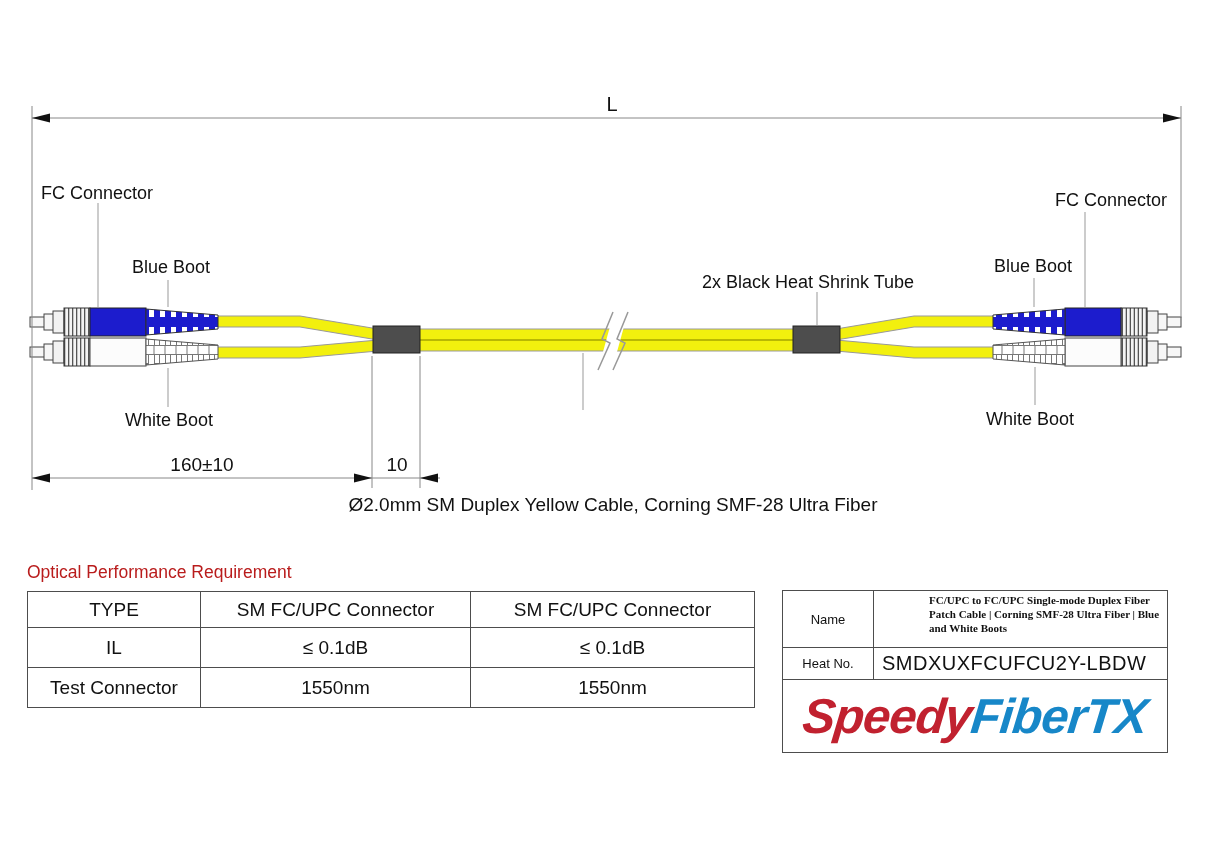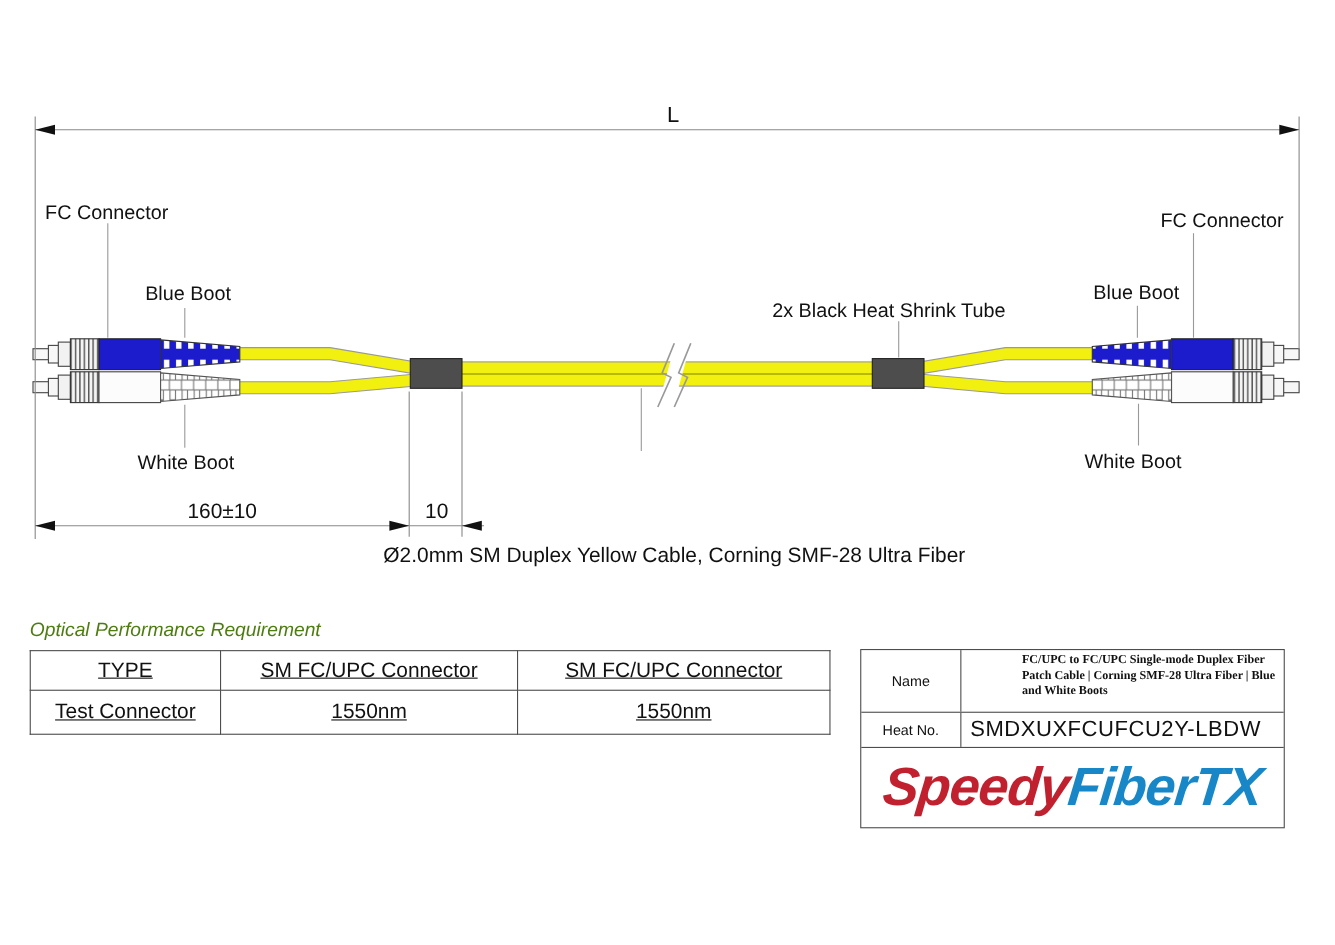--- a/index.html
+++ b/index.html
@@ -8,29 +8,29 @@
     font-family:"Liberation Sans", sans-serif; color:#111;
   }
   #drawing { position:absolute; left:0; top:0; }
   .dia-label { font-size:18px; fill:#111; }
   .dim-label { font-size:19px; fill:#111; }
   .len-label { font-size:20px; fill:#111; }
   .caption   { font-size:19px; fill:#111; }
 
   .perf-title {
     position:absolute; left:27px; top:562px;
-    font-size:17.5px; color:#4d7c0f;font-style:italic;
+    font-size:17.5px; color:#b91c1c;
   }
   table.perf {
     position:absolute; left:27px; top:591px;
     border-collapse:collapse; table-layout:fixed;
   }
   table.perf td, table.perf th {
     border:1.5px solid #4d4d4d; text-align:center; vertical-align:middle;
-    font-size:19px; font-weight:400; padding:0;text-decoration:underline;
+    font-size:19px; font-weight:400; padding:0;
   }
   .c0 { width:172px; } .c1 { width:269px; } .c2 { width:283px; }
   .r-head { height:36px; } .r-body { height:40px; }
 
   .info-box {
     position:absolute; left:782px; top:590px; width:384px;
     border:1.5px solid #4d4d4d; background:#fff;
   }
   .info-row { display:flex; }
   .info-row.name-row { height:56px; border-bottom:1.5px solid #4d4d4d; }
@@ -158,20 +158,25 @@
 <div class="perf-title">Optical Performance Requirement</div>
 
 <table class="perf">
   <tbody>
       <tr class="r-head">
     <th class="c0">TYPE</th>
     <th class="c1">SM FC/UPC Connector</th>
     <th class="c2">SM FC/UPC Connector</th>
   </tr>
   <tr class="r-body">
+    <td>IL</td>
+    <td>≤ 0.1dB</td>
+    <td>≤ 0.1dB</td>
+  </tr>
+  <tr class="r-body">
     <td>Test Connector</td>
     <td>1550nm</td>
     <td>1550nm</td>
   </tr>
 </tbody>
   </table>
 
 <div class="info-box">
   <div class="info-row name-row">
     <div class="info-label">Name</div>

